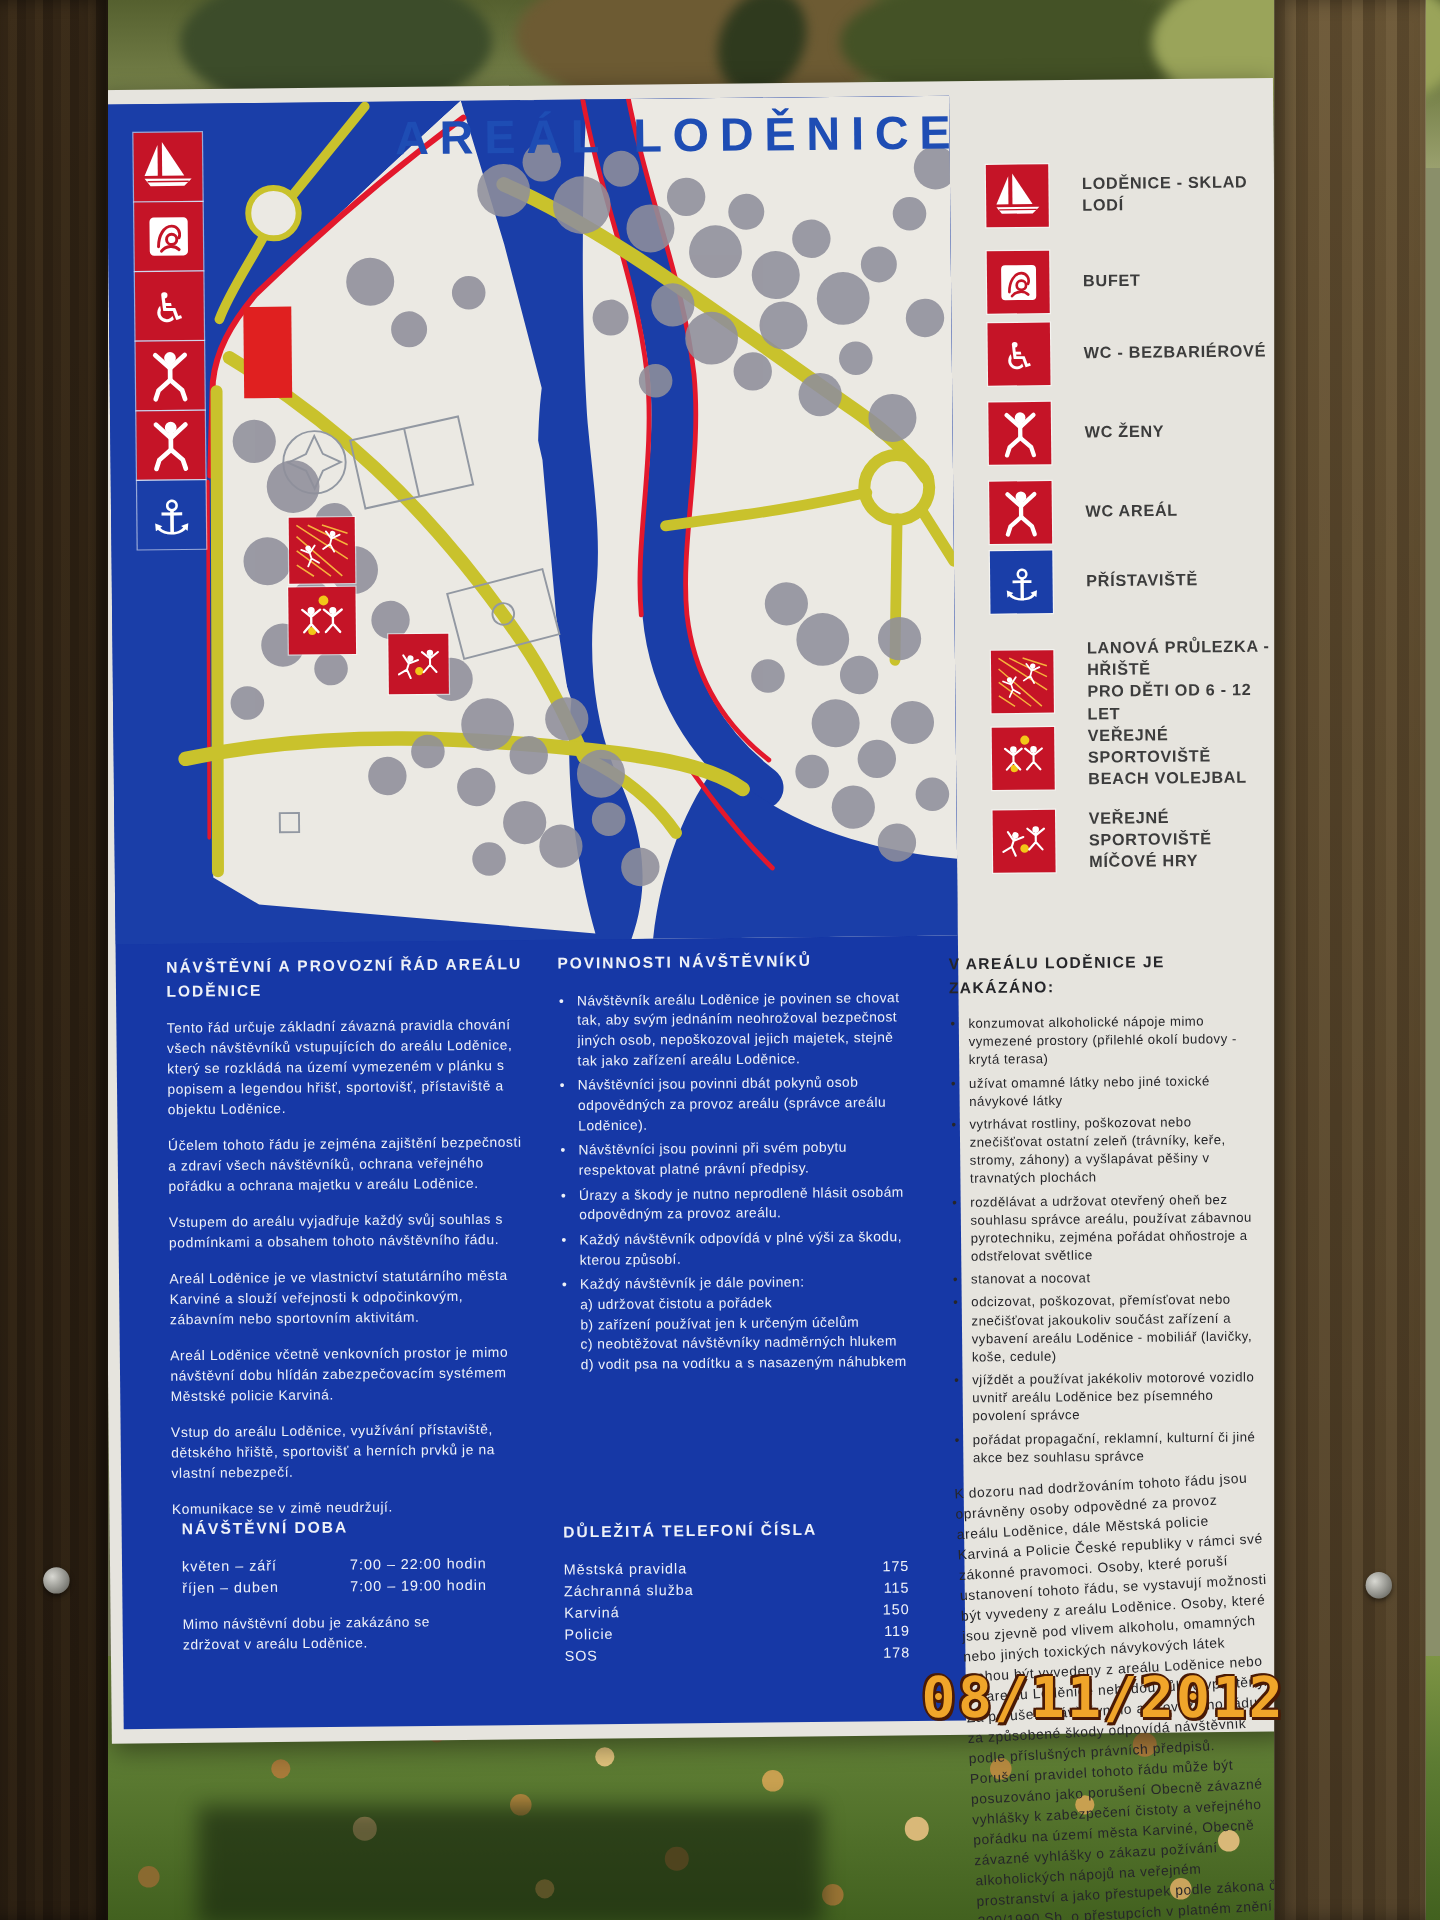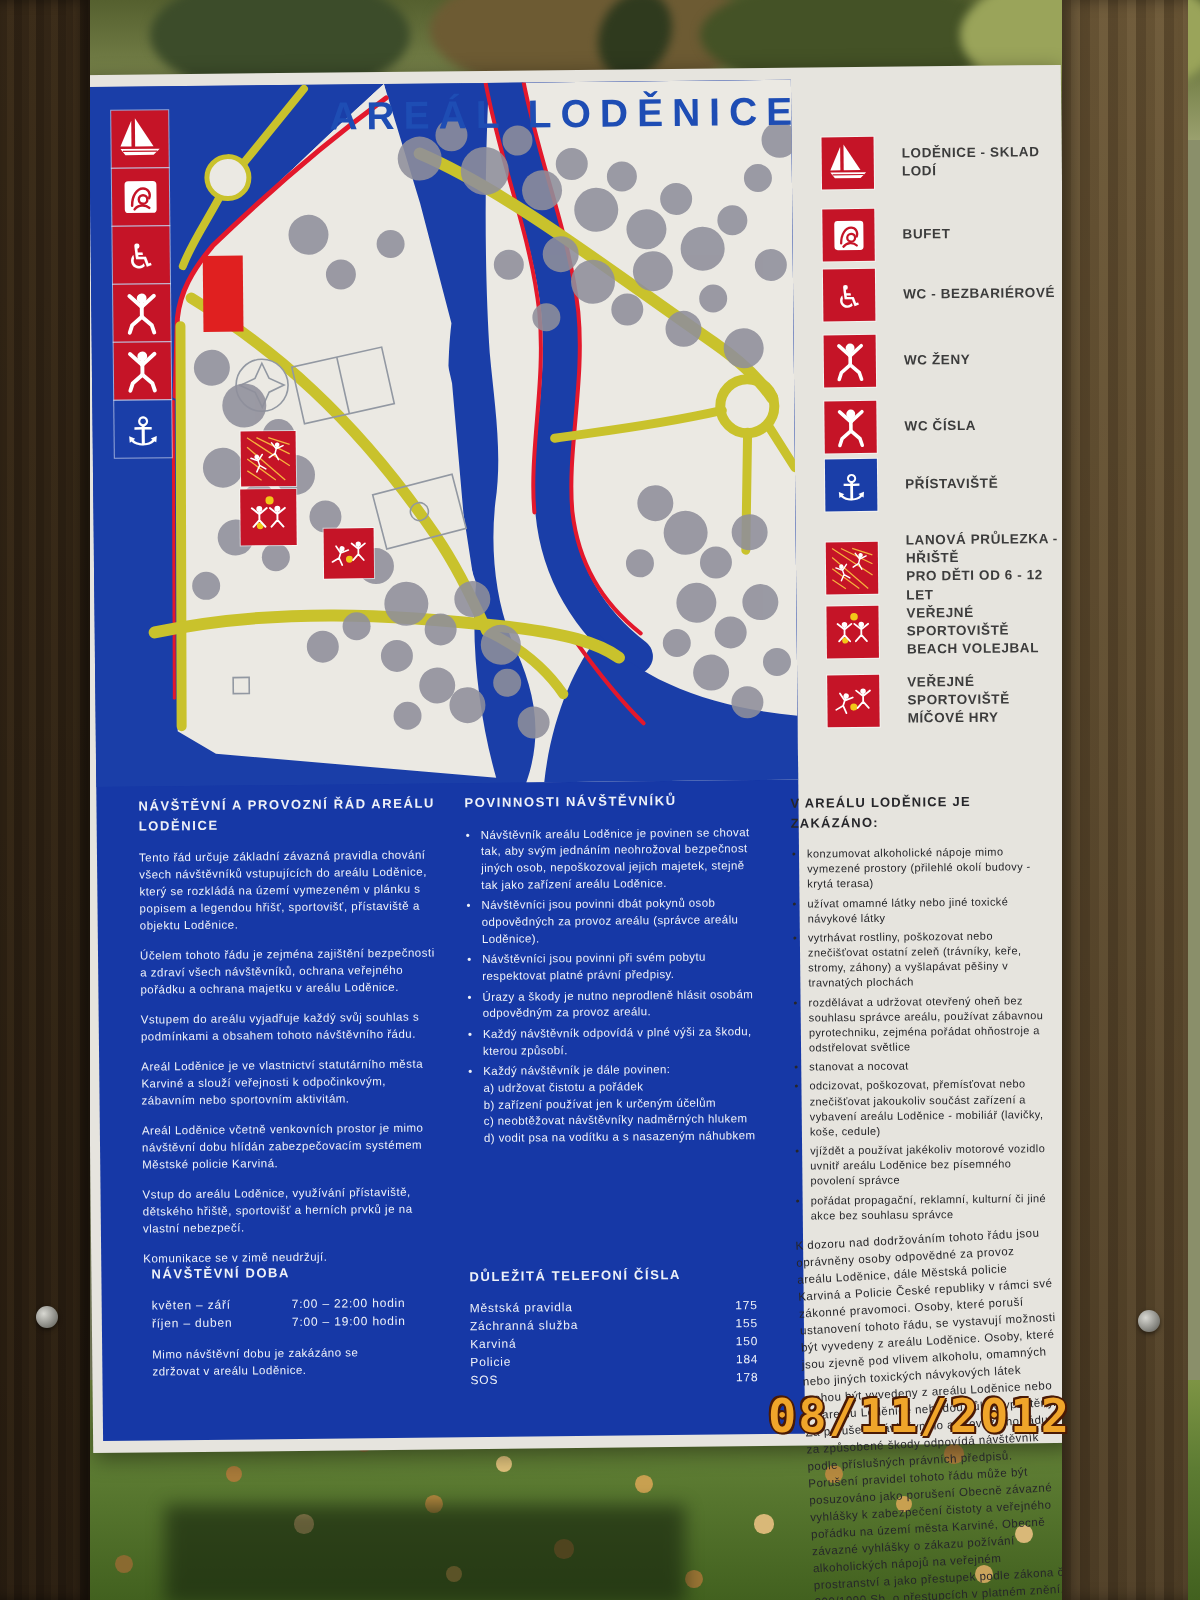--- a/index.html
+++ b/index.html
@@ -386,21 +386,21 @@
           <g stroke="#fff" stroke-width="3.2" stroke-linecap="round" fill="none">
             <circle cx="20" cy="8" r="4" fill="#fff" stroke="none"></circle>
             <path d="M20 12 L20 23"></path>
             <path d="M20 15 L10 6"></path>
             <path d="M20 15 L30 6"></path>
             <path d="M20 23 L12 30 L10 36"></path>
             <path d="M20 23 L28 30 L30 36"></path>
           </g>
         </svg>
       </div>
-      <div class="legend-label">WC ČÍSLA</div>
+      <div class="legend-label">WC AREÁL</div>
     </div>
   <div class="legend-item" style="top:392px">
       <div class="sq blue">
         <svg viewBox="0 0 40 40">
           <text x="20" y="33" font-size="32" text-anchor="middle" fill="#fff" font-family="DejaVu Sans">⚓</text>
         </svg>
       </div>
       <div class="legend-label">PŘÍSTAVIŠTĚ</div>
     </div>
   <div class="legend-item" style="top:465px">
@@ -528,29 +528,29 @@
   </div>
 
   <div class="col" style="left:378px;top:1196px;width:300px;">
     <h3>DŮLEŽITÁ TELEFONÍ ČÍSLA</h3>
     <div class="phone-row">
         <span>Městská pravidla</span>
         <span>175</span>
       </div>
     <div class="phone-row">
         <span>Záchranná služba</span>
-        <span>155</span>
+        <span>115</span>
       </div>
     <div class="phone-row">
         <span>Karviná</span>
         <span>150</span>
       </div>
     <div class="phone-row">
         <span>Policie</span>
-        <span>184</span>
+        <span>119</span>
       </div>
     <div class="phone-row">
         <span>SOS</span>
         <span>178</span>
       </div>
   </div>
 </div>
 
 <div class="post post-left"></div>
 <div class="post post-right"></div>

